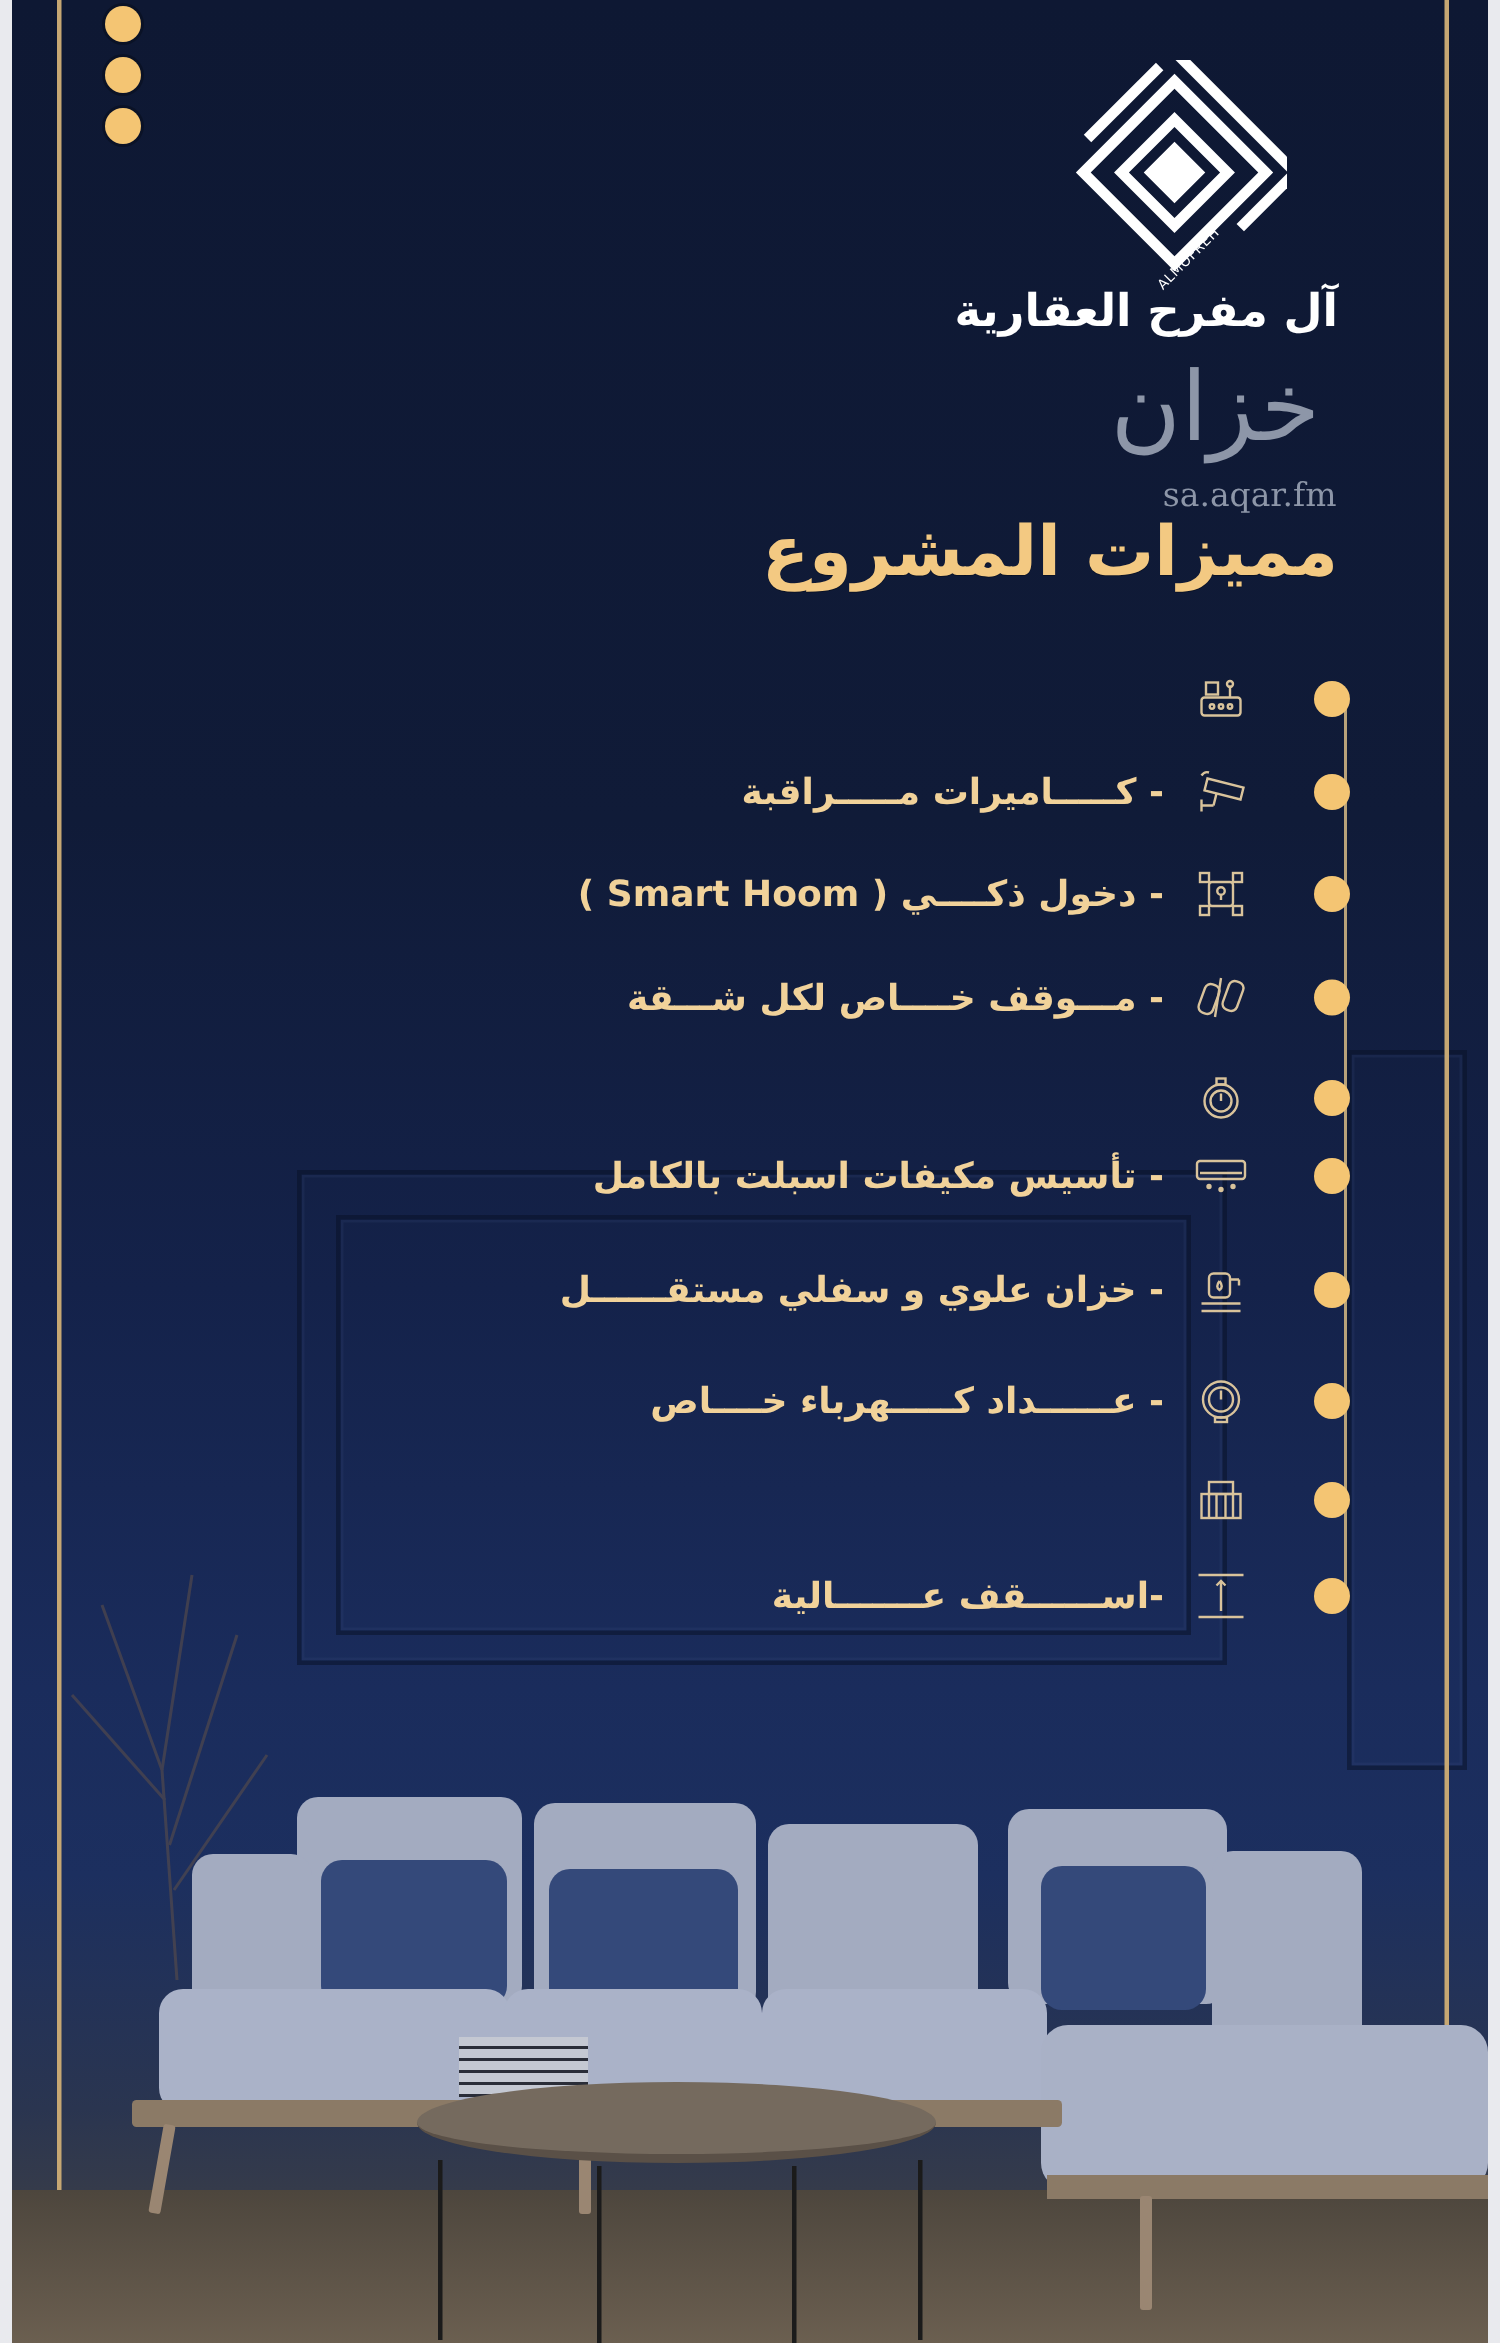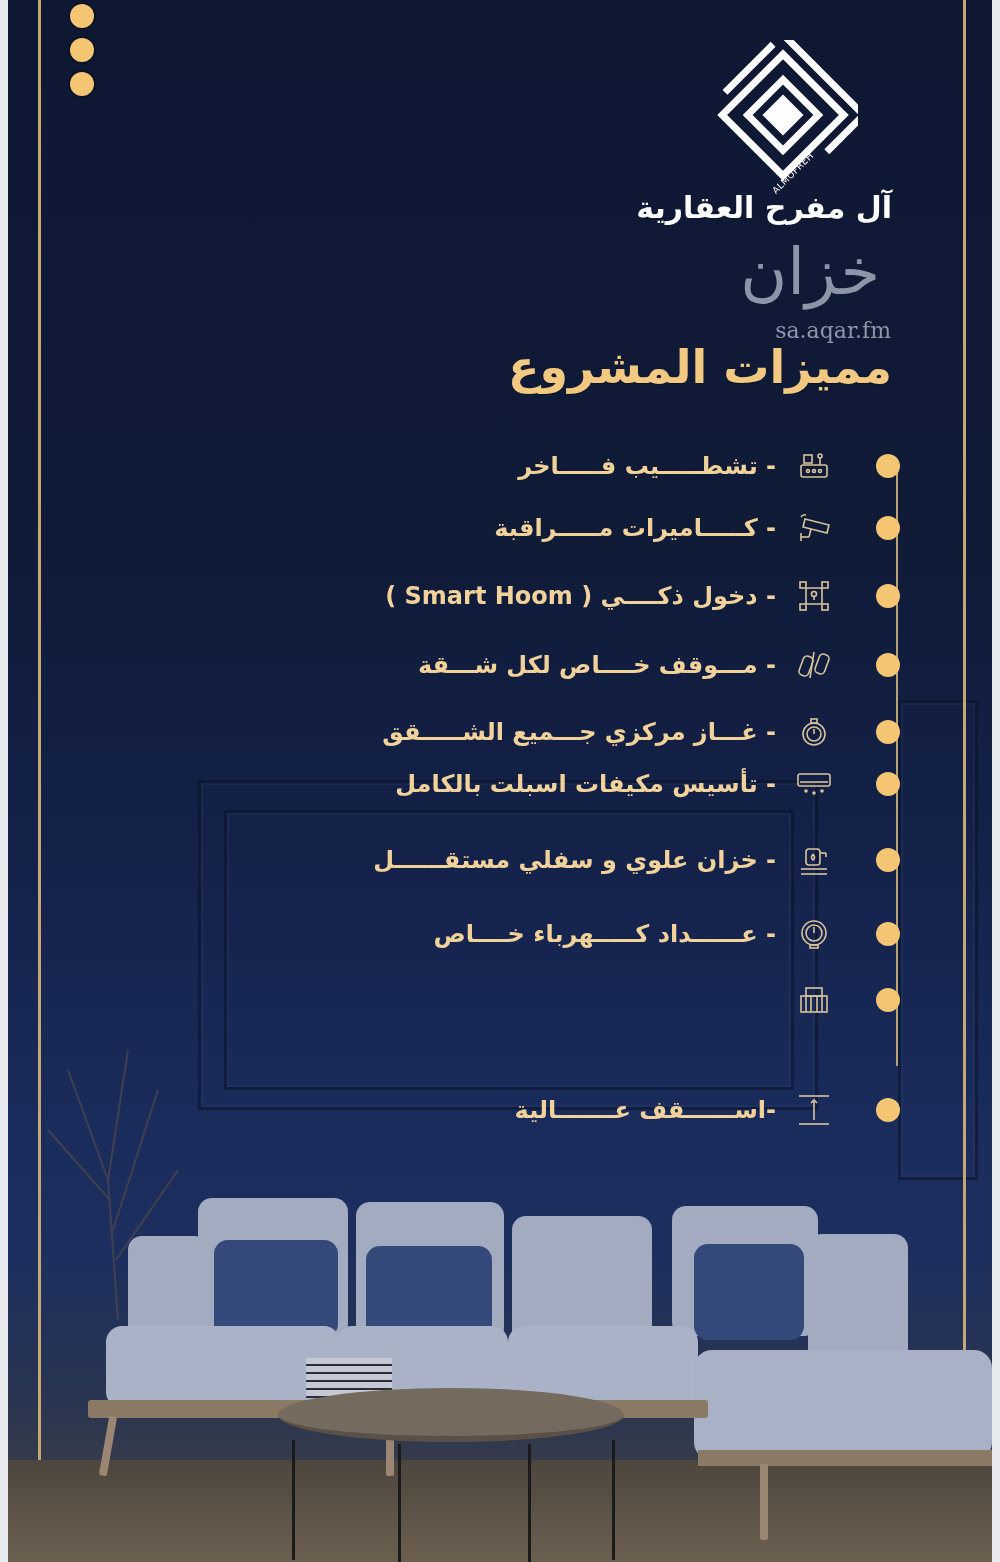--- a/index.html
+++ b/index.html
@@ -122,21 +122,20 @@
       <svg width="32" height="30" viewBox="0 0 32 30" fill="none" stroke="#d9c39b" stroke-width="1.6">
           <rect x="3" y="14" width="26" height="12" rx="2"></rect>
           <circle cx="10" cy="20" r="1.5"></circle>
           <circle cx="16" cy="20" r="1.5"></circle>
           <circle cx="22" cy="20" r="1.5"></circle>
           <rect x="6" y="4" width="8" height="8"></rect>
           <line x1="22" y1="6" x2="22" y2="14"></line>
           <circle cx="22" cy="5" r="2"></circle>
         </svg>
     </div>
-    <div class="feature-text">- تشطـــــيب فـــــاخر</div>
   </div>
 
   <div class="feature-row" style="top:508px;">
     <div class="feature-dot"></div>
     <div class="feature-icon">
       <svg width="34" height="30" viewBox="0 0 34 30" fill="none" stroke="#d9c39b" stroke-width="1.6">
           <path d="M8 6 L32 12 L30 20 L6 14 Z"></path>
           <line x1="14" y1="16" x2="12" y2="24"></line>
           <line x1="12" y1="24" x2="4" y2="24"></line>
           <line x1="4" y1="20" x2="4" y2="28"></line>
@@ -177,21 +176,20 @@
   <div class="feature-row" style="top:712px;">
     <div class="feature-dot"></div>
     <div class="feature-icon">
       <svg width="30" height="32" viewBox="0 0 30 32" fill="none" stroke="#d9c39b" stroke-width="1.6">
           <circle cx="15" cy="18" r="11"></circle>
           <circle cx="15" cy="18" r="7"></circle>
           <line x1="15" y1="18" x2="15" y2="13"></line>
           <rect x="12" y="3" width="6" height="4"></rect>
         </svg>
     </div>
-    <div class="feature-text">- غـــاز مركزي جـــميع الشـــــقق</div>
   </div>
 
   <div class="feature-row" style="top:764px;">
     <div class="feature-dot"></div>
     <div class="feature-icon">
       <svg width="36" height="28" viewBox="0 0 36 28" fill="none" stroke="#d9c39b" stroke-width="1.6">
           <rect x="2" y="4" width="32" height="12" rx="2"></rect>
           <line x1="4" y1="12" x2="32" y2="12"></line>
           <circle cx="10" cy="21" r="1" fill="#d9c39b"></circle>
           <circle cx="18" cy="23" r="1" fill="#d9c39b"></circle>
@@ -236,21 +234,21 @@
           <rect x="8" y="3" width="16" height="8"></rect>
           <rect x="3" y="11" width="26" height="16"></rect>
           <line x1="8" y1="11" x2="8" y2="27"></line>
           <line x1="13" y1="11" x2="13" y2="27"></line>
           <line x1="19" y1="11" x2="19" y2="27"></line>
           <line x1="24" y1="11" x2="24" y2="27"></line>
         </svg>
     </div>
   </div>
 
-  <div class="feature-row" style="top:1044px;margin-top:46px;">
+  <div class="feature-row" style="top:1044px;">
     <div class="feature-dot"></div>
     <div class="feature-icon">
       <svg width="34" height="34" viewBox="0 0 34 34" fill="none" stroke="#d9c39b" stroke-width="1.6">
           <line x1="2" y1="3" x2="32" y2="3"></line>
           <line x1="2" y1="31" x2="32" y2="31"></line>
           <line x1="17" y1="7" x2="17" y2="27"></line>
           <path d="M14 10 L17 7 L20 10"></path>
         </svg>
     </div>
     <div class="feature-text">-اســــــقف عـــــــالية</div>

